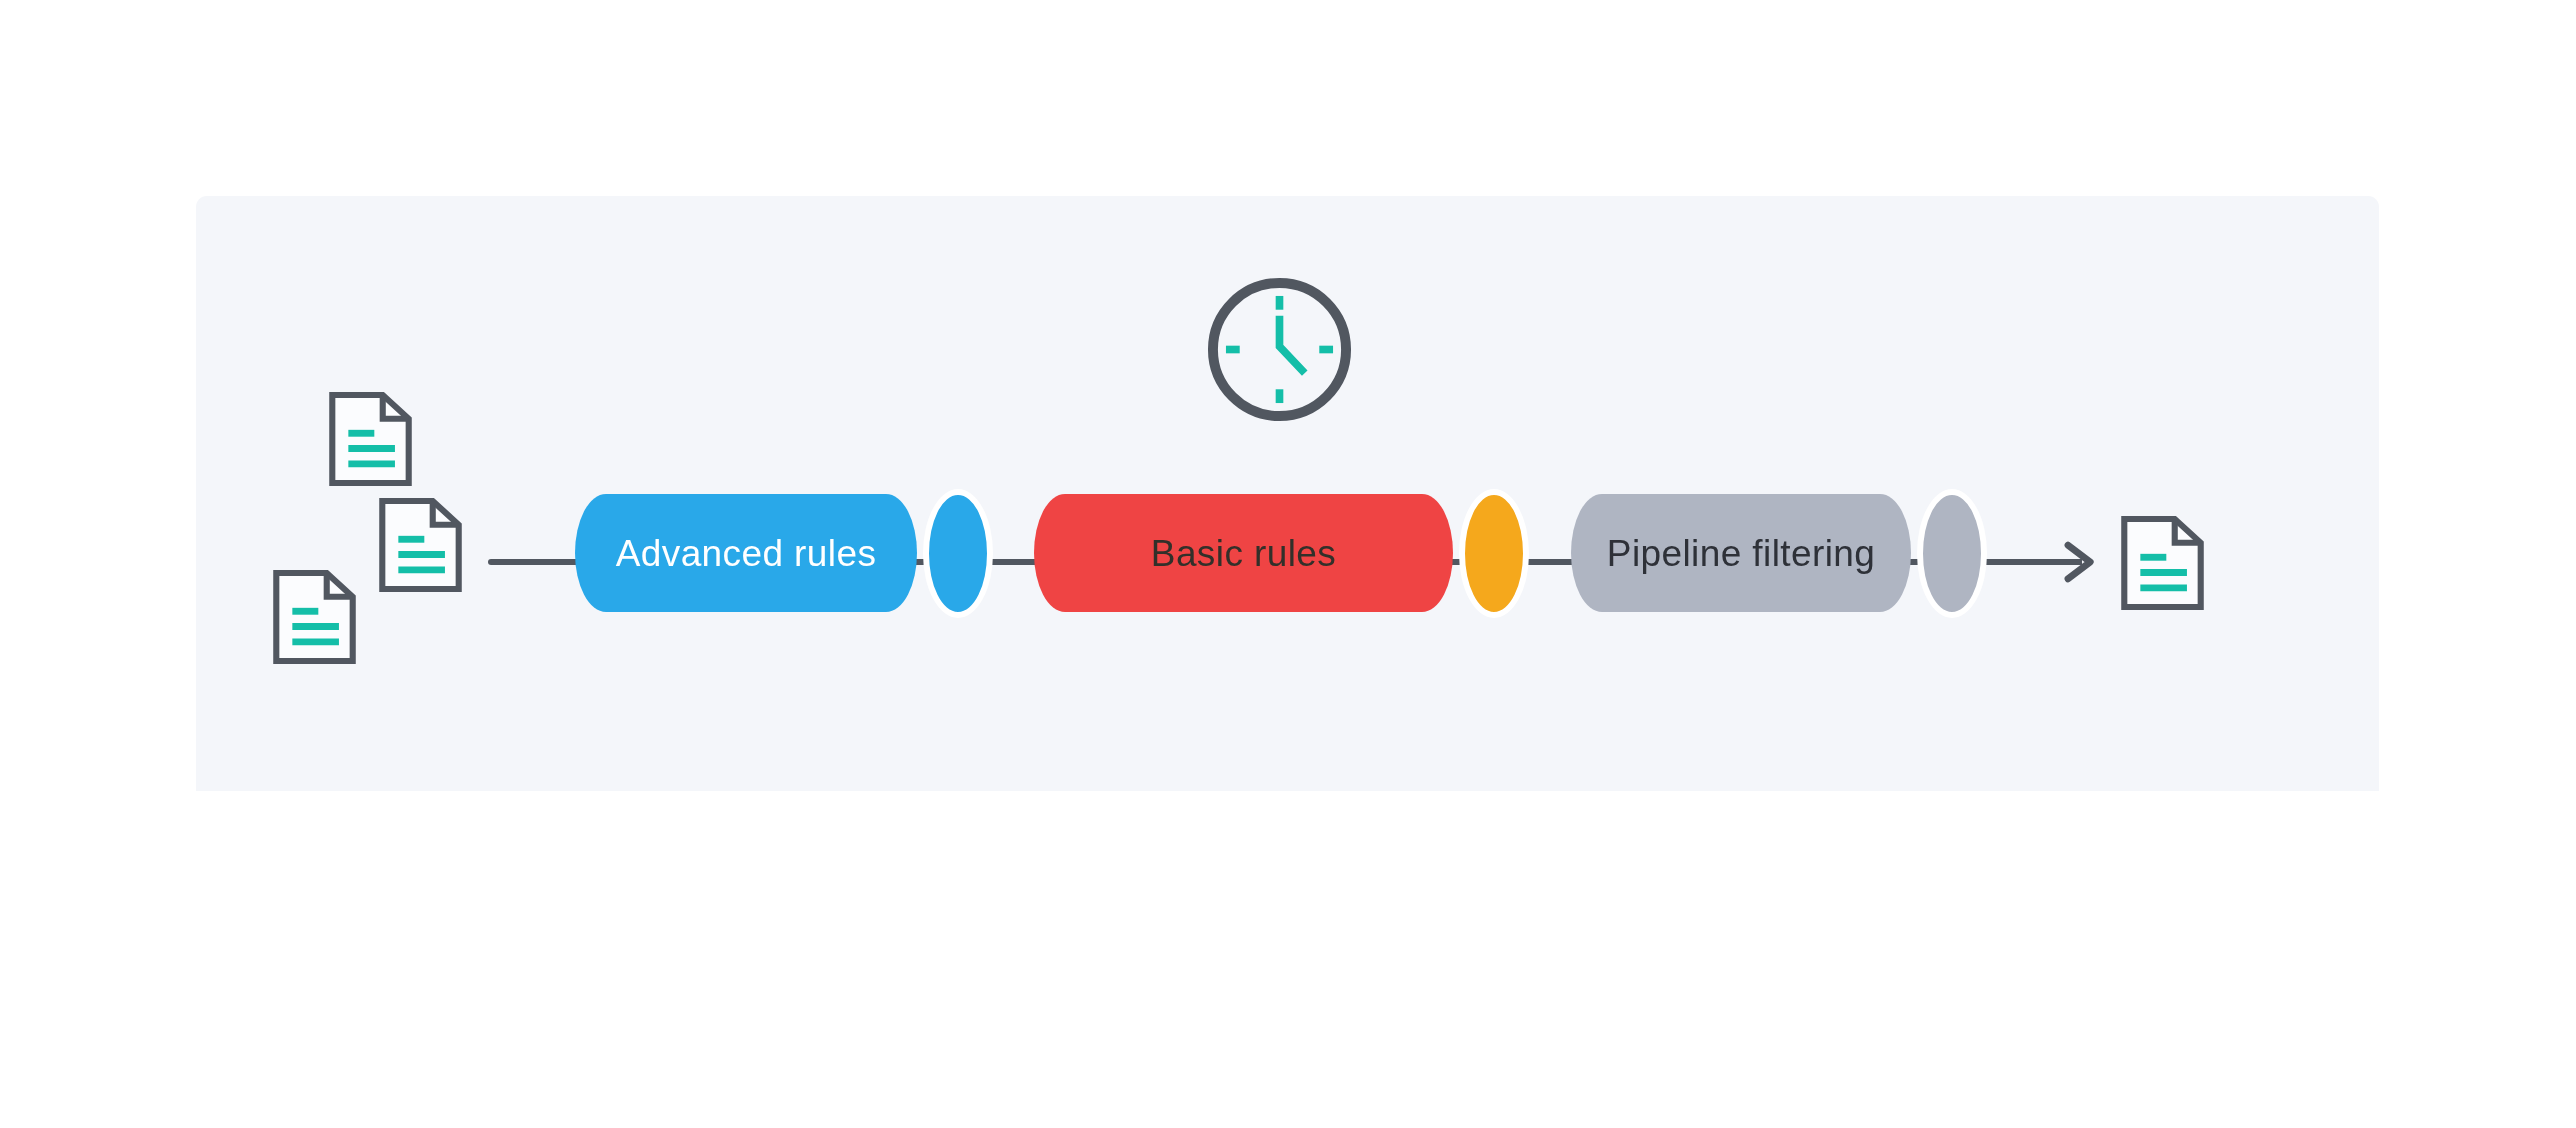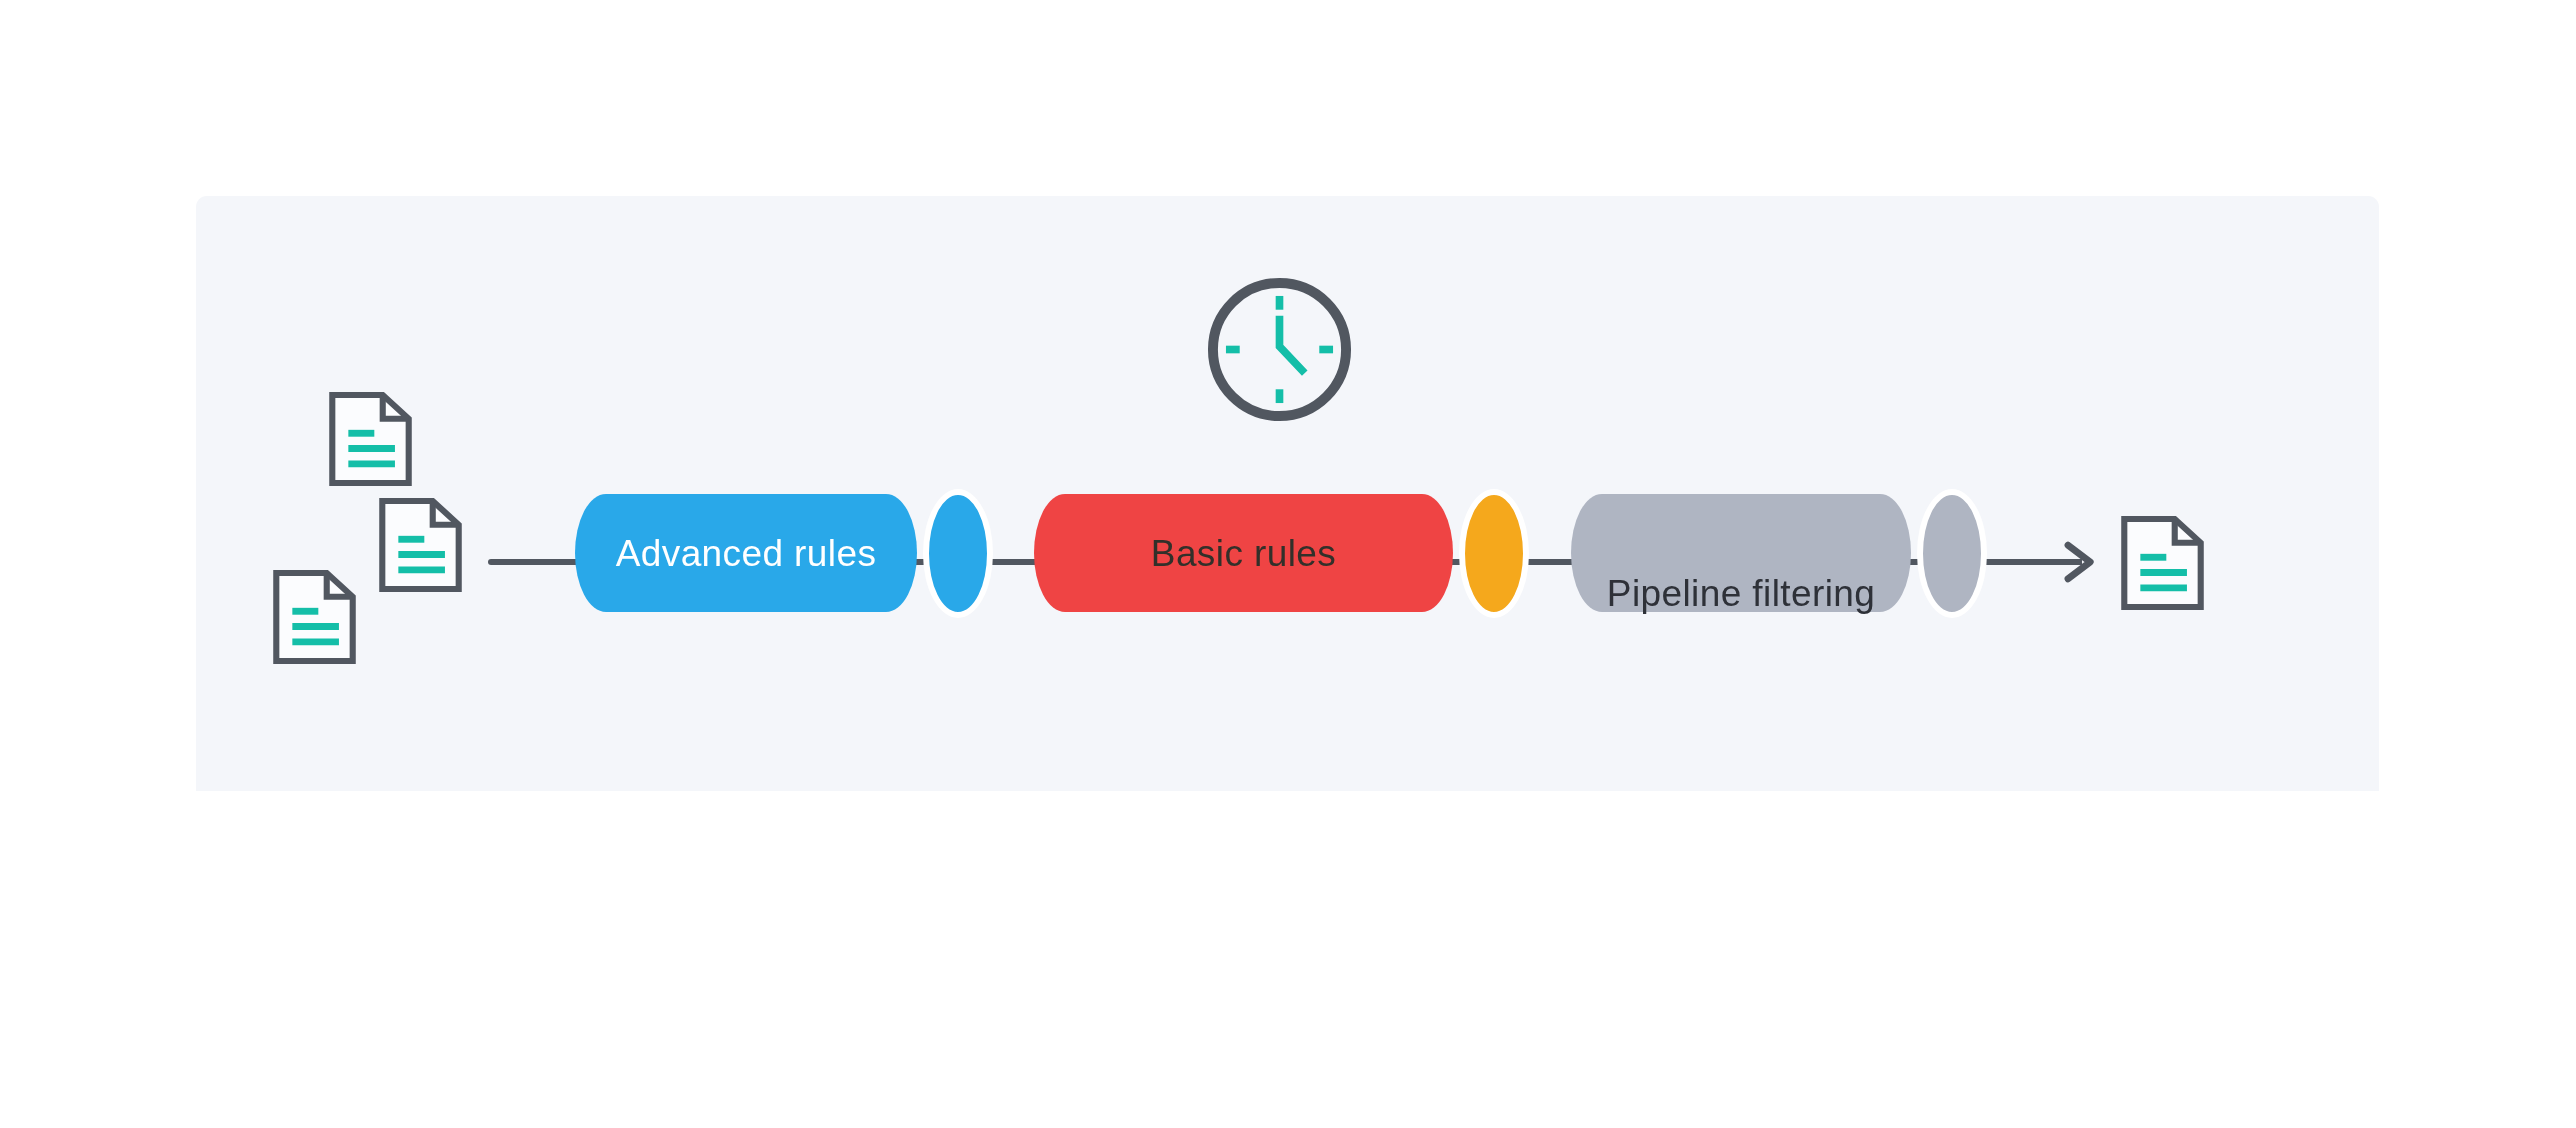--- a/index.html
+++ b/index.html
@@ -41,21 +41,21 @@
     top: 298px;
     height: 118px;
     border-radius: 31px / 59px;
     z-index: 2;
     display: flex;
     align-items: center;
     justify-content: center;
   }
   .cyl-body.s0 { left: 379px;  width: 342px; }
   .cyl-body.s1 { left: 838px; width: 419px; }
-  .cyl-body.s2 { left: 1375px; width: 340px; align-items: flex-end; }
+  .cyl-body.s2 { left: 1375px; width: 340px; }
   .cyl-cap {
     position: absolute;
     top: 293px;
     width: 58px;
     height: 117px;
     border: 6.1px solid var(--gap-white, #ffffff);
     border-radius: 50%;
     box-sizing: content-box;
     z-index: 3;
   }

